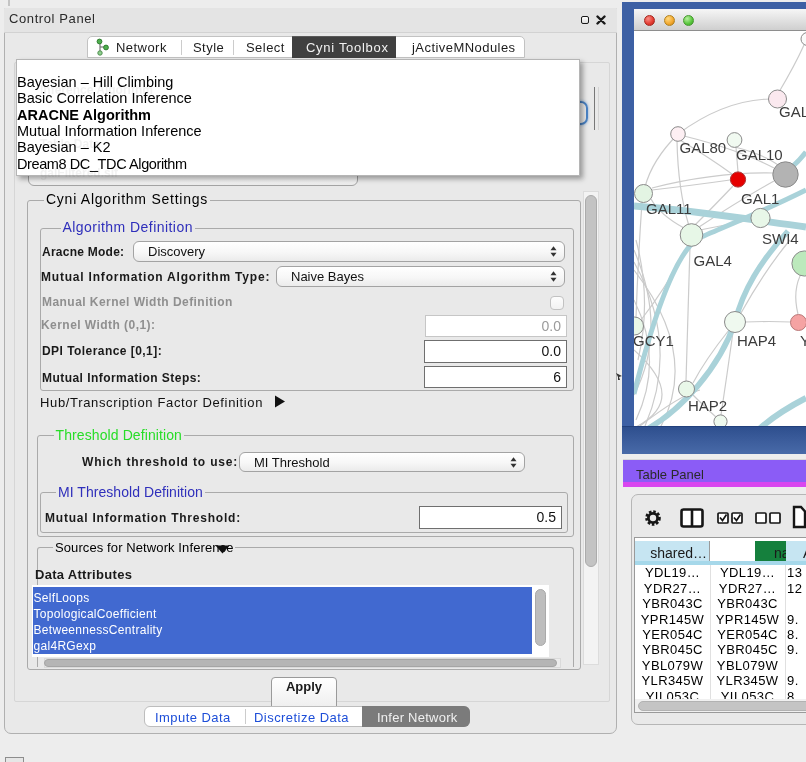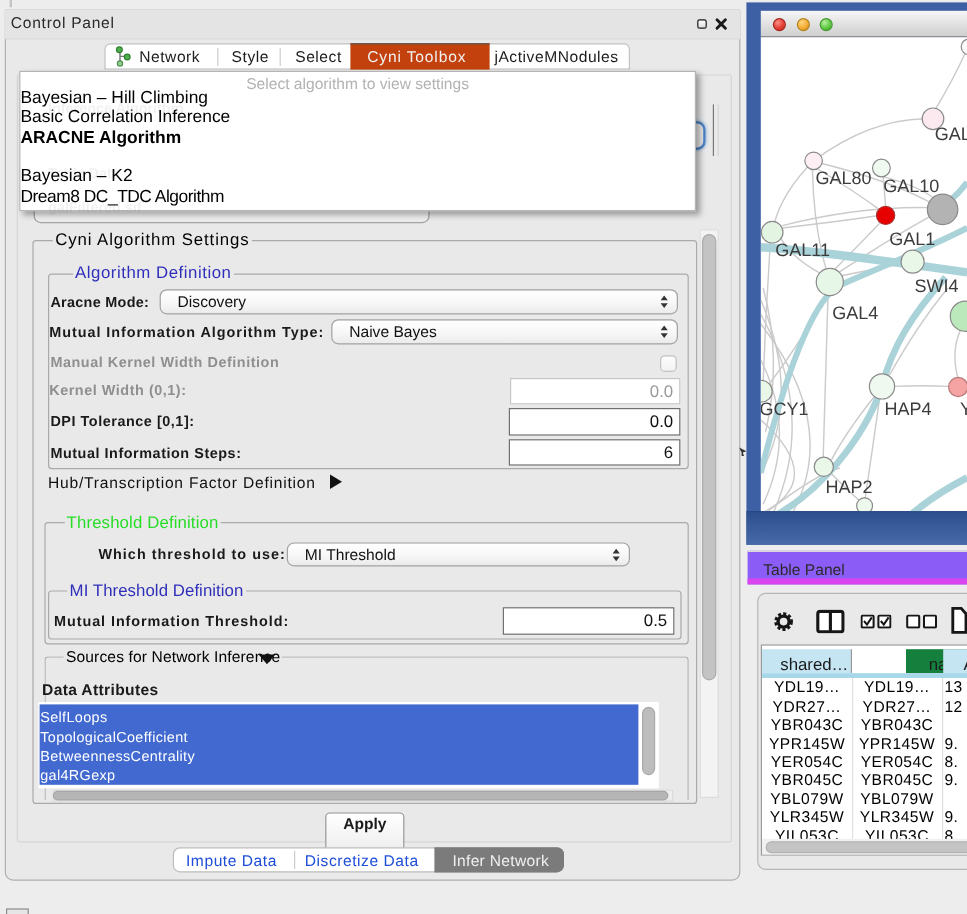--- a/index.html
+++ b/index.html
@@ -13,21 +13,21 @@
   #cptitle { left:4px; top:8px; width:613px; height:25px; background:#e4e4e4;
              border-bottom:1px solid #d2d2d2; border-radius:1px 1px 0 0;}
   #cptitle .txt { left:5px; top:3px; font-size:13px; color:#2a2a2a; letter-spacing:0.6px; }
   #floaticon { left:580.5px; top:15.5px; width:8.5px; height:8.5px; border:1.5px solid #1a1a1a; border-radius:2px; background:linear-gradient(#fff,#ddd); }
 
   
   #tabbar { left:87px; top:36px; width:438px; height:22px; background:#ffffff;
             border:1px solid #c2c2c2; border-radius:5px 5px 0 0; }
   .tabtxt { top:40px; font-size:13px; color:#1c1c1c; letter-spacing:0.45px; }
   .tabsep { top:40px; width:1px; height:15px; background:#cccccc; }
-  #seltab { left:292px; top:36px; width:116px; height:22px; background:#c2410c; border-top:1px solid #5a5a5a; }
+  #seltab { left:292px; top:36px; width:104px; height:22px; background:#404040; border-top:1px solid #5a5a5a; }
   #seltab span { position:absolute; left:14px; top:2.5px; font-size:13px; color:#f2f2f2; letter-spacing:0.7px; white-space:nowrap; }
 
   
   .vtrack { left:583px; top:191px; width:16px; height:474px; background:#f3f3f3; border:1px solid #dcdcdc; }
   .vthumb { left:585px; top:195px; width:12px; height:372px; background:#c3c3c3; border:1px solid #ababab; border-radius:6px; }
 
   
   .grp { border:1px solid #aaaaaa; border-radius:3px; }
   .grptitle { font-size:14px; background:#e9e9e9; padding:0 2px; white-space:nowrap; letter-spacing:0.3px;margin-left:16px; }
 
@@ -208,27 +208,27 @@
 
 <div class="abs" style="left:5px; top:757px; width:19px; height:14px; border:1.5px solid #8d8d8d; background:#e6e6e6;"></div>
 
 <div class="abs" style="left:560px; top:101px; width:28px; height:24px; border:2.5px solid #4a82c4; border-radius:7px; box-shadow:0 0 3px #7fa8d8;"></div>
 <div class="abs" style="left:594px; top:87px; width:1px; height:43px; background:#787878;"></div>
 <div class="abs" style="left:598px; top:87px; width:1px; height:43px; background:#d4d4d4;"></div>
 
 <div class="abs combo" style="left:28px; top:168px; width:330px; height:18px;"></div>
 
 <div id="dropdown" class="abs">
-  <span class="abs" id="ddtitle">Select algorithm to view settings</span>
   <span class="abs ghost" style="left:23px; top:23px;">Inference Algorithm</span>
   <span class="abs ghost" style="left:23px; top:77px;">Table Data</span>
   <span class="abs ghost" style="left:23px; top:106px;">galFiltered.sif</span>
   <span class="abs dditem" style="top:15px;">Bayesian – Hill Climbing</span>
   <span class="abs dditem" style="top:31.3px;">Basic Correlation Inference</span>
   <span class="abs dditem" style="top:47.6px; font-weight:bold;">ARACNE Algorithm</span>
+  <span class="abs dditem" style="top:63.9px;">Mutual Information Inference</span>
   <span class="abs dditem" style="top:80.2px;">Bayesian – K2</span>
   <span class="abs dditem" style="top:96.5px; letter-spacing:-0.4px;">Dream8 DC_TDC Algorithm</span>
 </div>
 
 <svg class="abs" style="left:615px; top:372px;" width="8" height="9">
     <path d="M1 1 L7 4 L4 5 L5 8 L3 8 L3 5 Z" fill="#333"></path>
   </svg>
 
 <div id="bluewin" class="abs"></div>
 <div id="mactitle" class="abs"></div>

